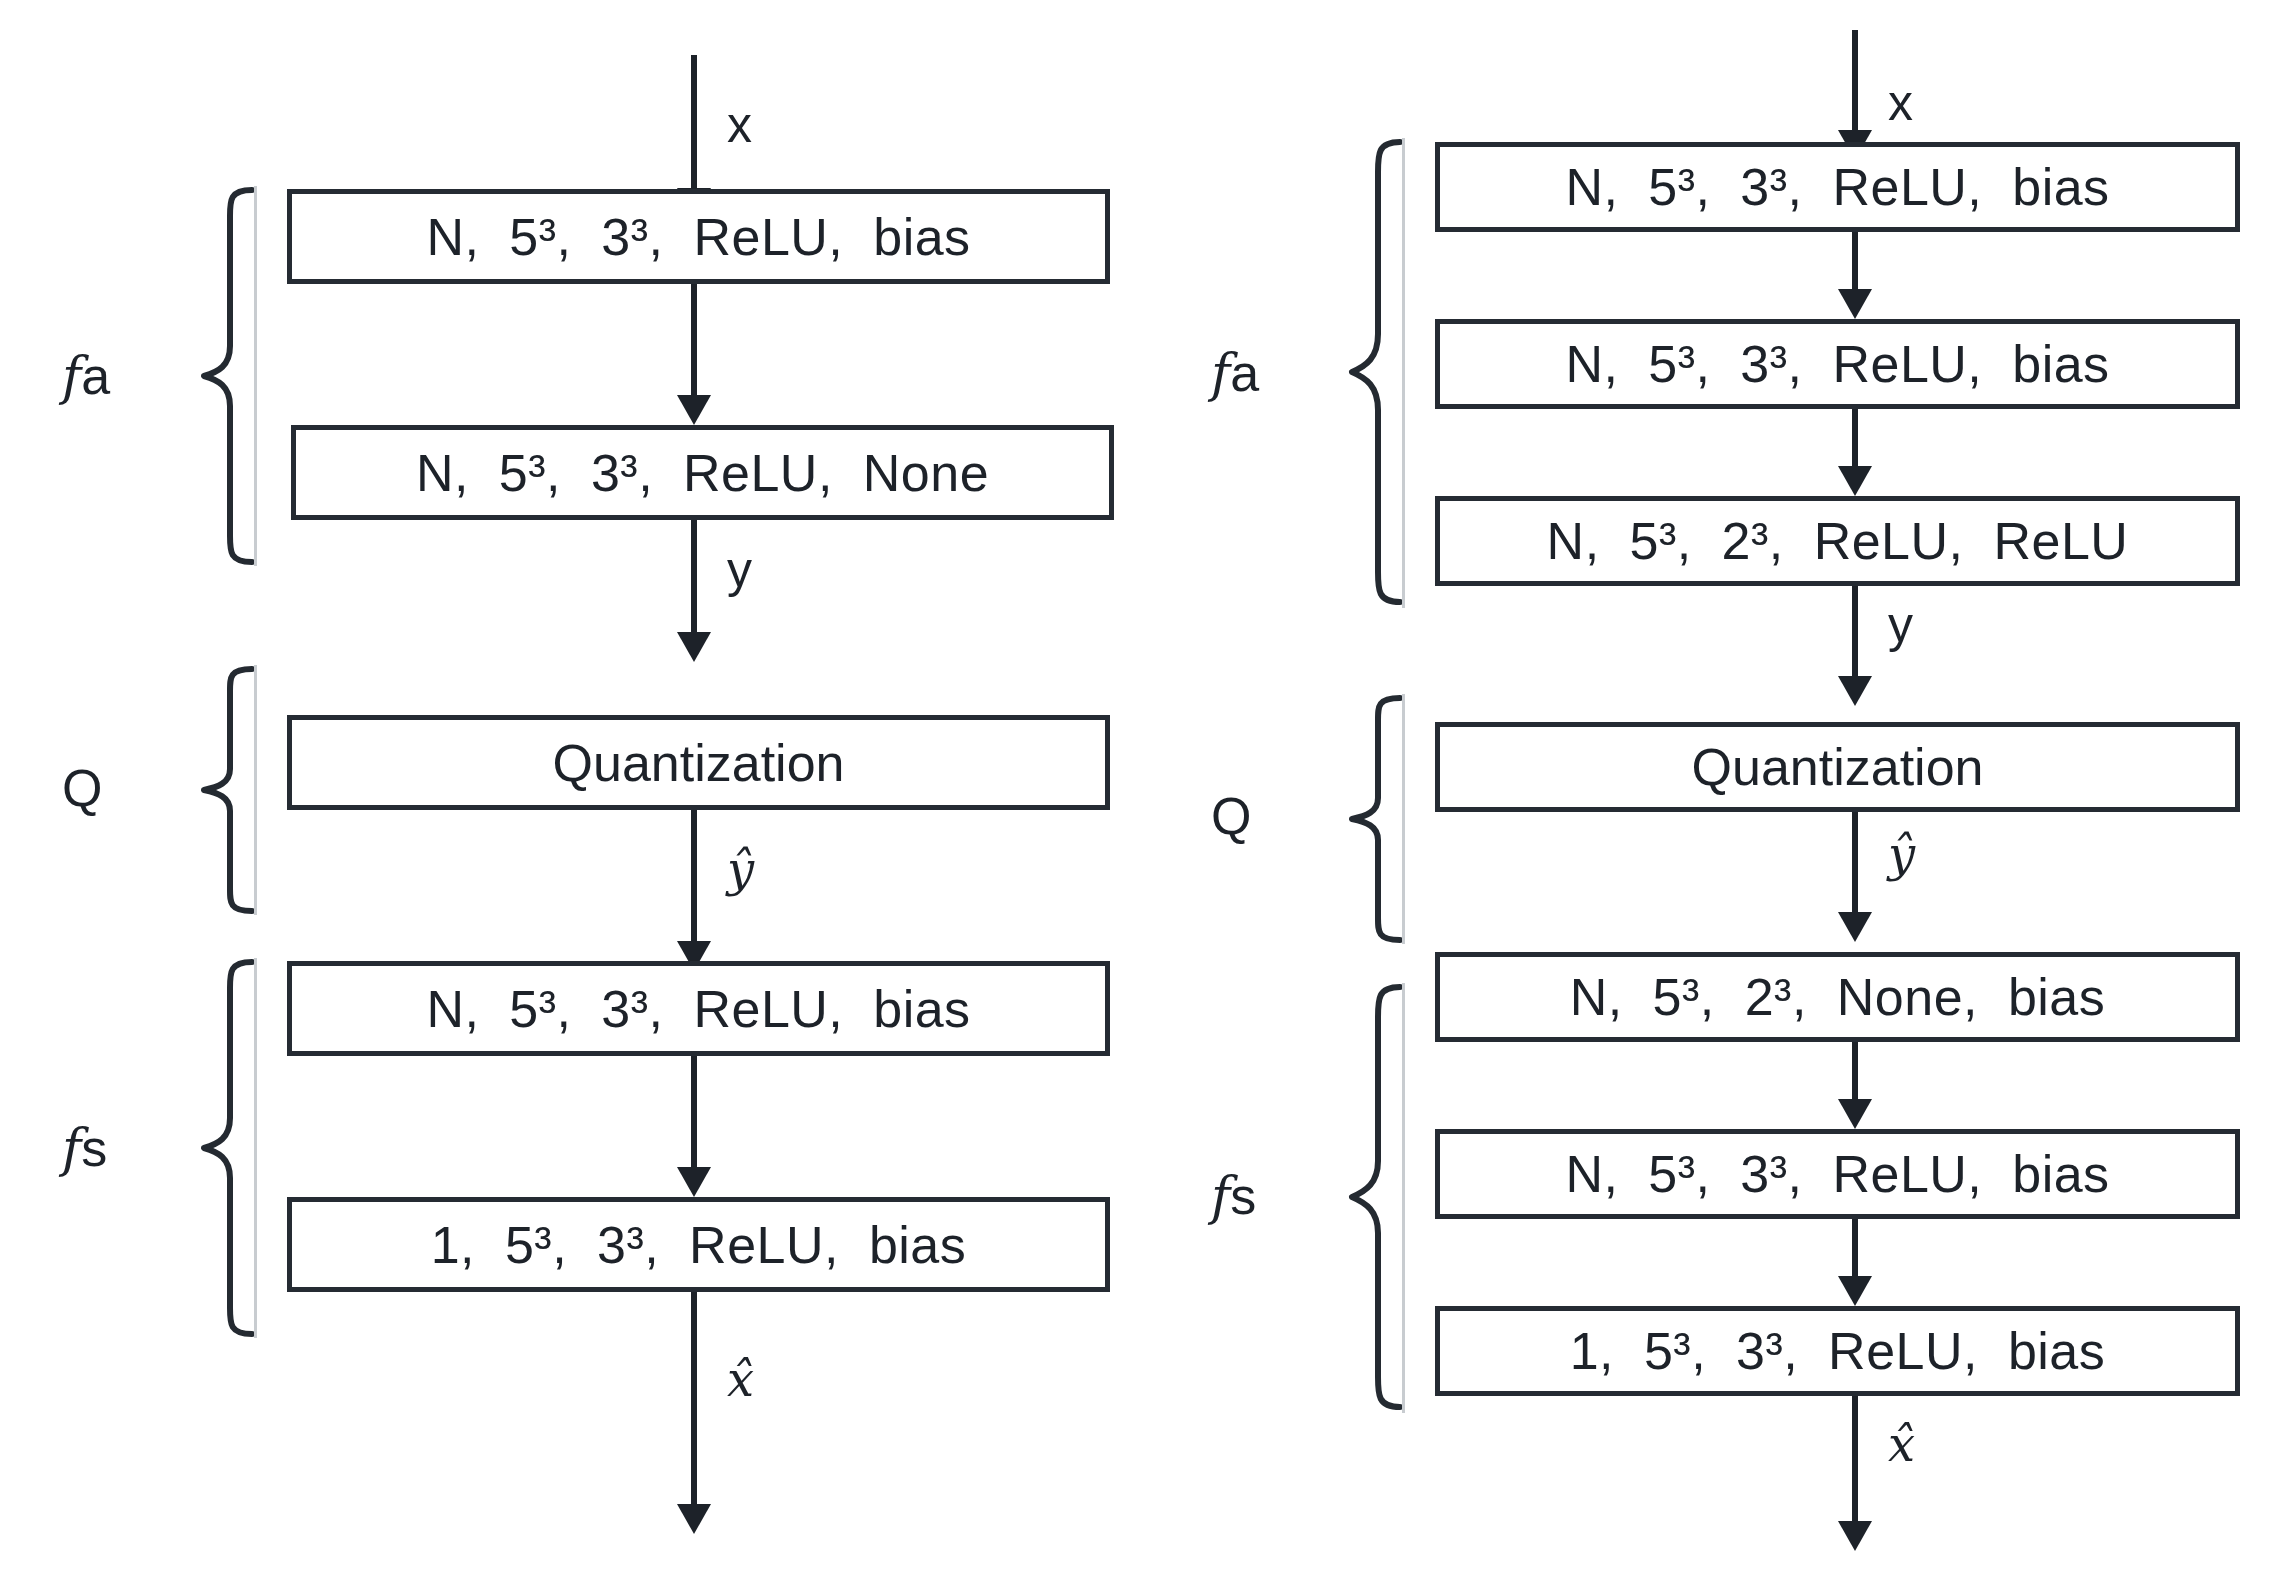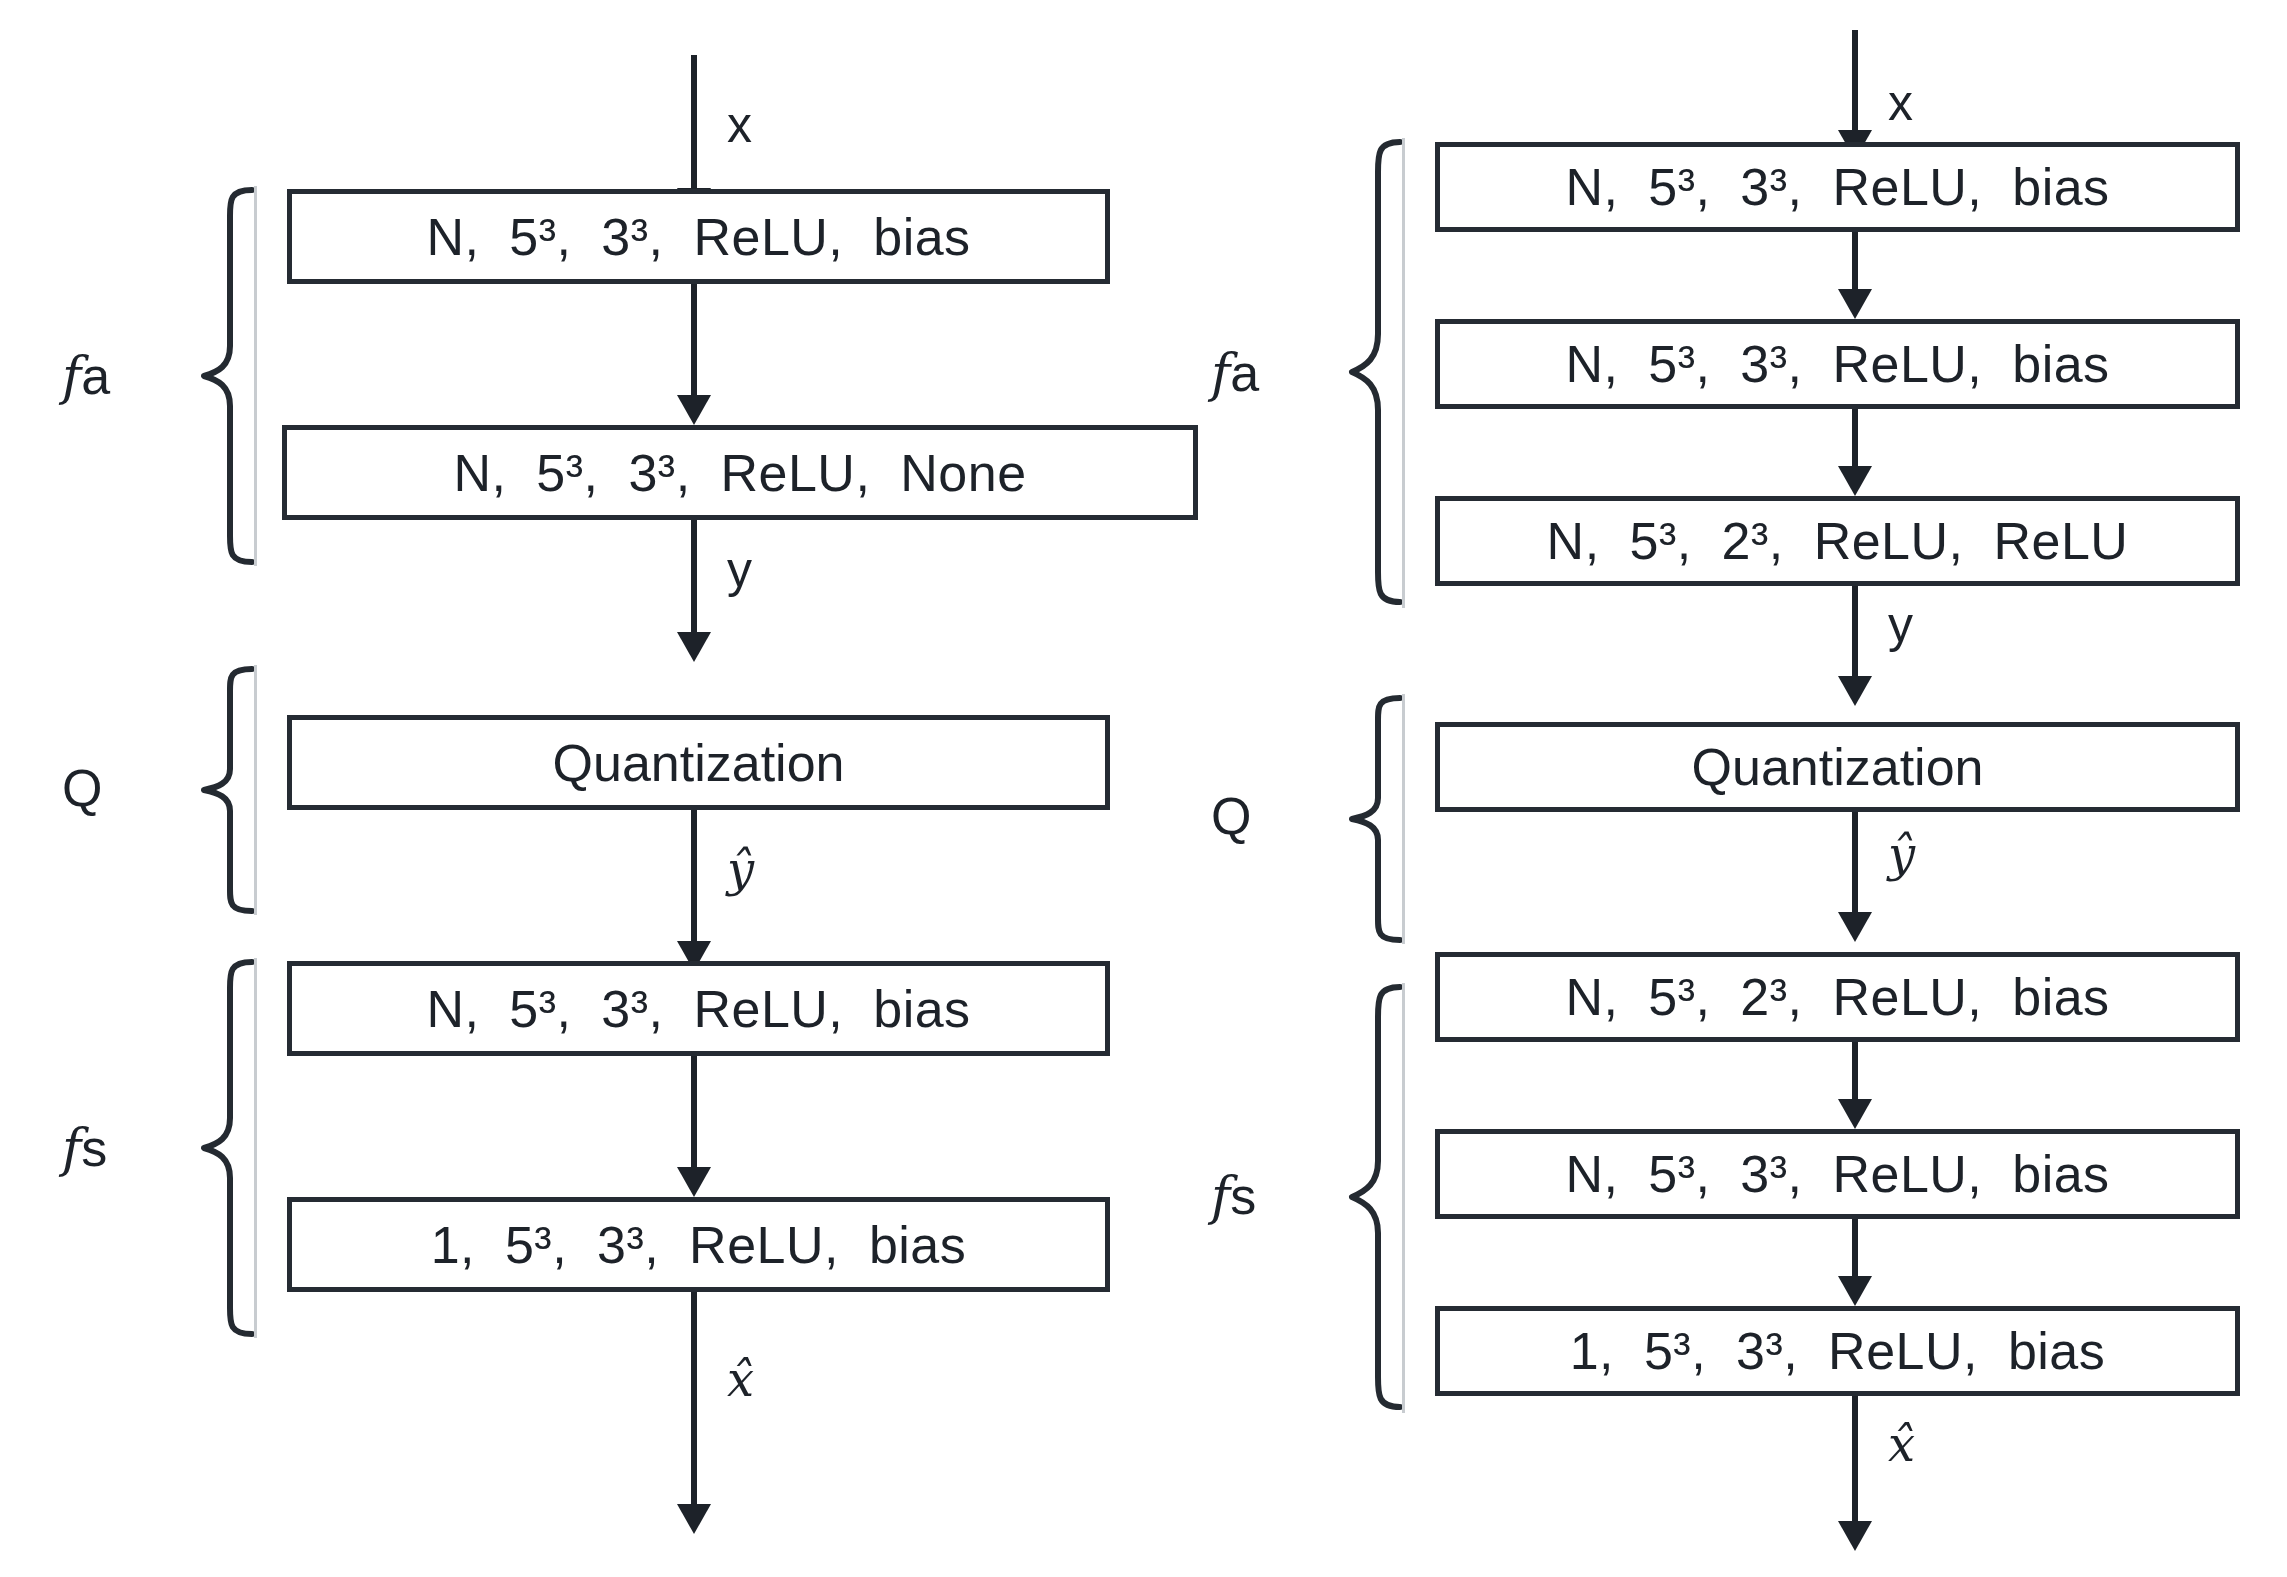--- a/index.html
+++ b/index.html
@@ -132,21 +132,21 @@
 
     <div class="box" style="left:287px; top:189px; width:823px; height:95px;">
       <span class="boxlabel">N,  5³,  3³,  ReLU,  bias</span>
     </div>
 
     <div class="arrow" style="left:694px; top:284px;">
       <div class="shaft" style="height:111px;"></div>
       <div class="head" style="top:111px;"></div>
     </div>
 
-    <div class="box" style="left:282px; top:425px; width:916px; height:95px;">
+    <div class="box" style="left:291px; top:425px; width:823px; height:95px;">
       <span class="boxlabel">N,  5³,  3³,  ReLU,  None</span>
     </div>
 
     <div class="arrow" style="left:694px; top:520px;">
       <div class="shaft" style="height:112px;"></div>
       <div class="head" style="top:112px;"></div>
     </div>
     <div class="arrow-label" style="left:727px; top:545px;">y</div>
 
     <svg class="brace-svg" style="left:200px; top:665px; width:60px; height:250px;" viewBox="0 0 60 250" preserveAspectRatio="none">
@@ -259,21 +259,21 @@
 
     <svg class="brace-svg" style="left:205px; top:983px; width:60px; height:430px;" viewBox="0 0 60 430" preserveAspectRatio="none">
       <path d="M 52 4 C 30 4 30 16 30 34 L 30 178 C 30 200 18 208 4 214 C 18 220 30 228 30 250 L 30 394 C 30 412 30 424 52 424"></path>
     </svg>
     <div class="brace-bar" style="left:259px; top:983px; height:430px;"></div>
     <div class="group-label" style="left:68px; top:1170px;">
       <span class="fi">f</span><span>s</span>
     </div>
 
     <div class="box" style="left:292px; top:952px; width:805px; height:90px;">
-      <span class="boxlabel">N,  5³,  2³,  ReLU,  bias</span>
+      <span class="boxlabel">N,  5³,  2³,  None,  bias</span>
     </div>
 
     <div class="arrow" style="left:712px; top:1042px;">
       <div class="shaft" style="height:57px;"></div>
       <div class="head" style="top:57px;"></div>
     </div>
 
     <div class="box" style="left:292px; top:1129px; width:805px; height:90px;">
       <span class="boxlabel">N,  5³,  3³,  ReLU,  bias</span>
     </div>

